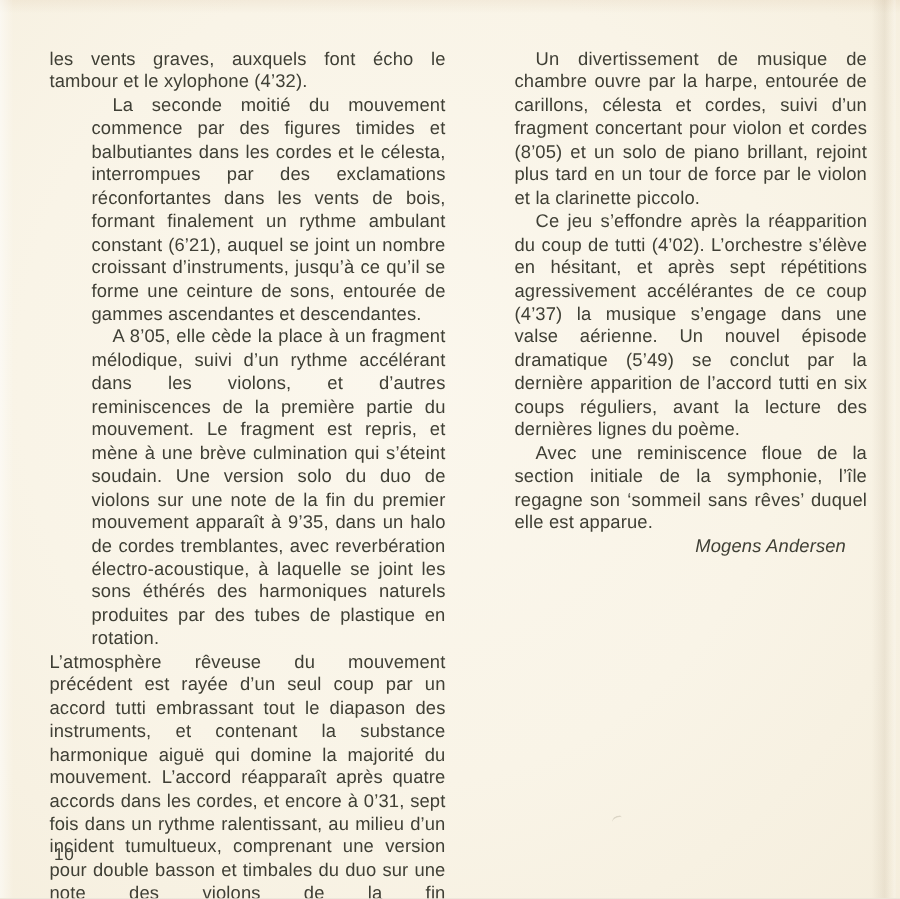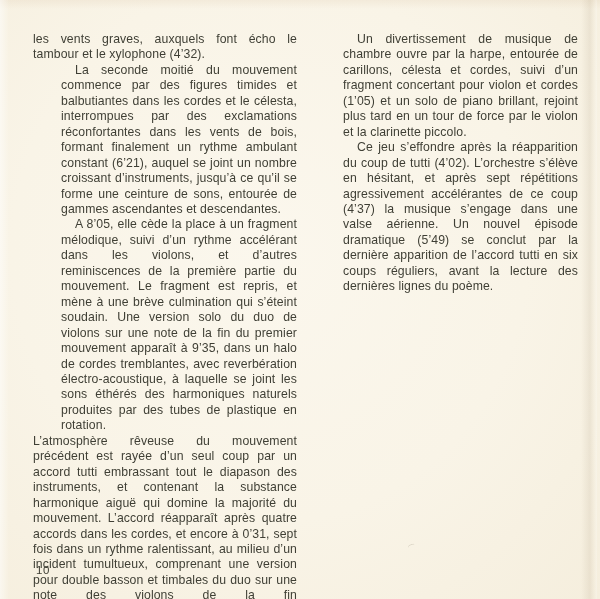--- a/index.html
+++ b/index.html
@@ -88,19 +88,21 @@
 
 <div class="page">
   <div class="edge-light"></div>
   <div class="col col-left">
       <p class="para body">les vents graves, auxquels font écho le tambour et le xylophone (4’32).</p>
       <p class="para body indent">La seconde moitié du mouvement commence par des figures timides et balbutiantes dans les cordes et le célesta, interrompues par des exclamations réconfortantes dans les vents de bois, formant finalement un rythme ambulant constant (6’21), auquel se joint un nombre croissant d’instruments, jusqu’à ce qu’il se forme une ceinture de sons, entourée de gammes ascendantes et descendantes.</p>
       <p class="para body indent">A 8’05, elle cède la place à un fragment mélodique, suivi d’un rythme accélérant dans les violons, et d’autres reminiscences de la première partie du mouvement. Le fragment est repris, et mène à une brève culmination qui s’éteint soudain. Une version solo du duo de violons sur une note de la fin du premier mouvement apparaît à 9’35, dans un halo de cordes tremblantes, avec reverbération électro-acoustique, à laquelle se joint les sons éthérés des harmoniques naturels produites par des tubes de plastique en rotation.</p>
       <p class="para body cont">L’atmosphère rêveuse du mouvement précédent est rayée d’un seul coup par un accord tutti embrassant tout le diapason des instruments, et contenant la substance harmonique aiguë qui domine la majorité du mouvement. L’accord réapparaît après quatre accords dans les cordes, et encore à 0’31, sept fois dans un rythme ralentissant, au milieu d’un incident tumultueux, comprenant une version pour double basson et timbales du duo sur une note des violons de la fin</p>
     </div>
   <div class="col col-right">
-      <p class="para body indent">Un divertissement de musique de chambre ouvre par la harpe, entourée de carillons, célesta et cordes, suivi d’un fragment concertant pour violon et cordes (1’05) et un solo de piano brillant, rejoint plus tard en un tour de force par le violon et la clarinette piccolo.</p>
+      <p class="para body indent">Un divertissement de musique de chambre ouvre par la harpe, entourée de carillons, célesta et cordes, suivi d’un fragment concertant pour violon et cordes (8’05) et un solo de piano brillant, rejoint plus tard en un tour de force par le violon et la clarinette piccolo.</p>
       <p class="para body indent">Ce jeu s’effondre après la réapparition du coup de tutti (4’02). L’orchestre s’élève en hésitant, et après sept répétitions agressivement accélérantes de ce coup (4’37) la musique s’engage dans une valse aérienne. Un nouvel épisode dramatique (5’49) se conclut par la dernière apparition de l’accord tutti en six coups réguliers, avant la lecture des dernières lignes du poème.</p>
+      <p class="para body indent">Avec une reminiscence floue de la section initiale de la symphonie, l’île regagne son ‘sommeil sans rêves’ duquel elle est apparue.</p>
+      <p class="para signature">Mogens Andersen</p>
     </div>
   <div class="page-number">10</div>
   <div class="fold-shadow"></div>
   <div class="smudge"></div>
 </div>
 
 </body></html>

